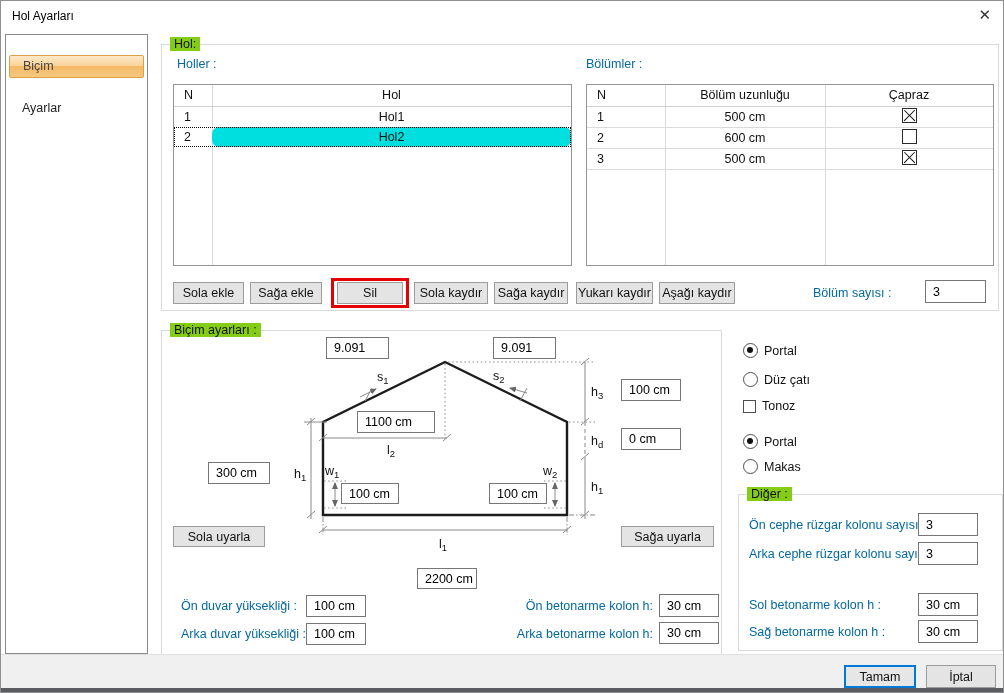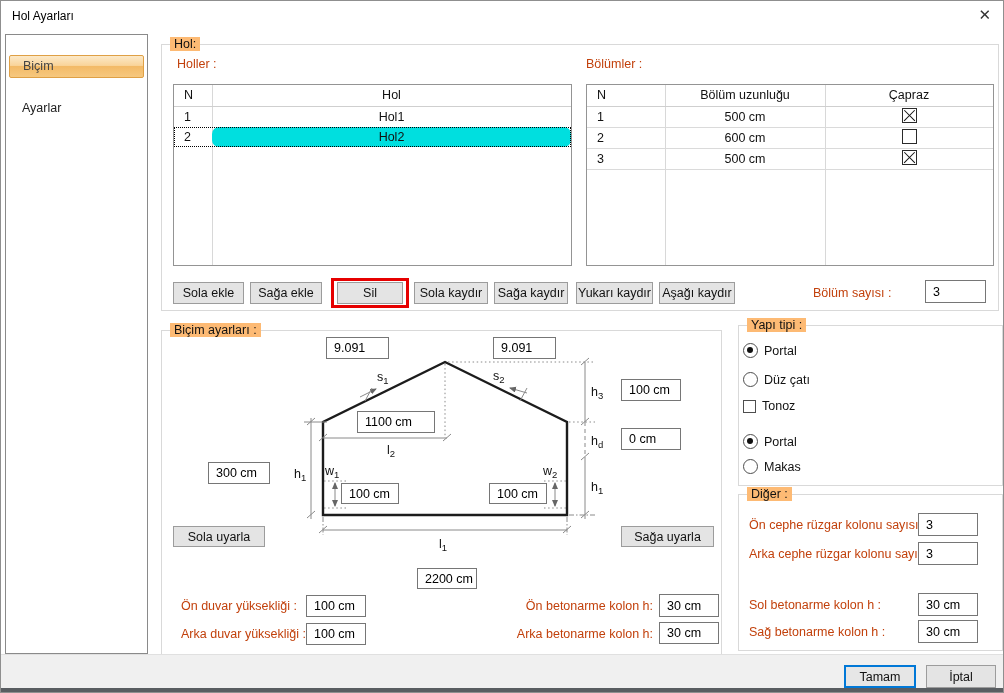--- a/index.html
+++ b/index.html
@@ -1,30 +1,30 @@
 <!DOCTYPE html>
 <html><head>
 <meta charset="utf-8">
 <style>
   html,body{margin:0;padding:0;background:#cfcfcf;}
   .dialog{position:relative;width:1004px;height:693px;background:#fff;
     font-family:"Liberation Sans",sans-serif;font-size:12.5px;color:#111;
     border:1px solid #8f8f8f;box-sizing:border-box;overflow:hidden;}
   .abs{position:absolute;}
-  .lbl{position:absolute;white-space:nowrap;color:#c2410c;}
+  .lbl{position:absolute;white-space:nowrap;color:#0369a1;}
   .lbl.r{text-align:right;}
   .titlebar{position:absolute;left:0;top:0;width:100%;height:30px;background:#fff;}
   .title{position:absolute;left:11px;top:8px;font-size:12px;color:#000;}
   .close{position:absolute;right:12px;top:6px;font-size:15px;color:#333;cursor:pointer;line-height:16px;}
   .sidebar{position:absolute;left:4px;top:33px;width:143px;height:620px;border:1px solid #8a8a8a;background:#fff;box-sizing:border-box;}
   .side-item{height:21px;line-height:21px;margin:20px 3px 8px 3px;padding-left:13px;color:#222;cursor:pointer;}
   .side-item.selected{background:linear-gradient(to bottom,#fce9c8 0%,#f9d49a 45%,#f3ba67 50%,#f6c87f 100%);
     border:1px solid #dfa045;border-radius:2px;color:#444;}
   .group{position:absolute;border:1px solid #d9d9d9;background:transparent;}
-  .gl{position:absolute;top:-8px;left:8px;background:#fdba74;padding:0 4px;white-space:nowrap;}
+  .gl{position:absolute;top:-8px;left:8px;background:#84cc16;padding:0 4px;white-space:nowrap;}
   .tbl{position:absolute;background:#fff;border:1px solid #949494;box-sizing:border-box;}
   .vline{position:absolute;top:0;bottom:0;width:1px;background:#d8d8d8;}
   .thead,.trow{display:flex;height:20px;line-height:20px;position:relative;}
   .thead{border-bottom:1px solid #cfcfcf;height:21px;line-height:21px;}
   .cell{text-align:center;overflow:hidden;white-space:nowrap;}
   .cell.n{text-align:left;padding-left:10px;box-sizing:border-box;}
   .rowline{border-bottom:1px solid #dadada;}
   .trow.sel{outline:1px dotted #000;outline-offset:-1px;}
   .trow.sel .cell.hol{background:#00dfdf;border-radius:7px;}
   .btn{position:absolute;background:#e4e4e4;border:1px solid #9c9c9c;box-sizing:border-box;
@@ -204,23 +204,20 @@
 
   <div class="lbl" style="left:180px;top:598px;">Ön duvar yüksekliği :</div>
   <input class="txt" style="left: 305px; top: 594px; width: 60px; height: 22px;" value="100 cm">
   <div class="lbl" style="left:180px;top:626px;">Arka duvar yüksekliği :</div>
   <input class="txt" style="left: 305px; top: 622px; width: 60px; height: 22px;" value="100 cm">
   <div class="lbl r" style="left:512px;top:598px;width:140px;">Ön betonarme kolon h:</div>
   <input class="txt" style="left: 658px; top: 593px; width: 60px; height: 23px;" value="30 cm">
   <div class="lbl r" style="left:512px;top:626px;width:140px;">Arka betonarme kolon h:</div>
   <input class="txt" style="left: 658px; top: 621px; width: 60px; height: 22px;" value="30 cm">
 
-  <div class="group" style="left:737px;top:324px;width:263px;height:159px;">
-    <span class="gl">Yapı tipi :</span>
-  </div>
   <div class="opt" style="left:742px;top:342px;">
     <span class="radio checked"></span>
     <span>Portal</span>
   </div>
   <div class="opt" style="left:742px;top:371px;">
     <span class="radio"></span>
     <span>Düz çatı</span>
   </div>
   <div class="opt" style="left:742px;top:398px;">
     <span class="cbx"></span>

